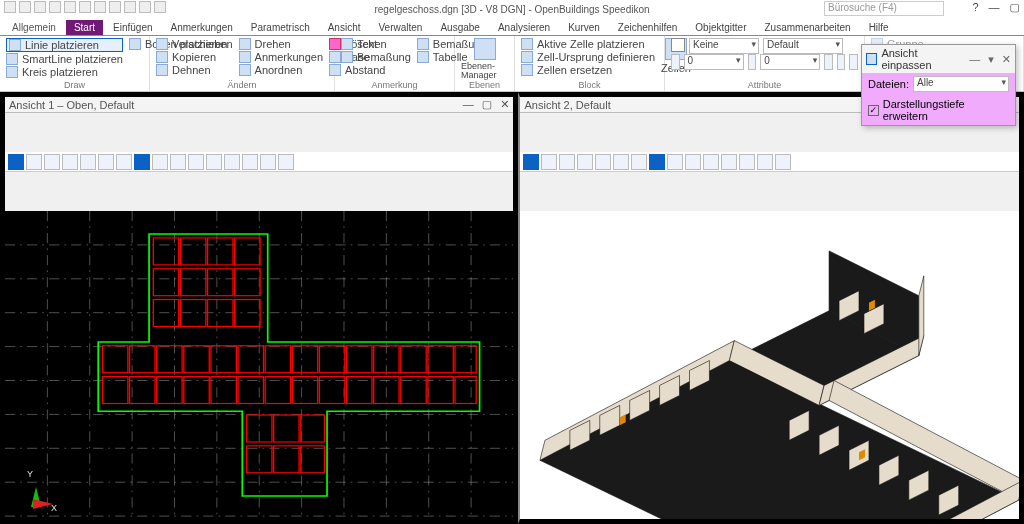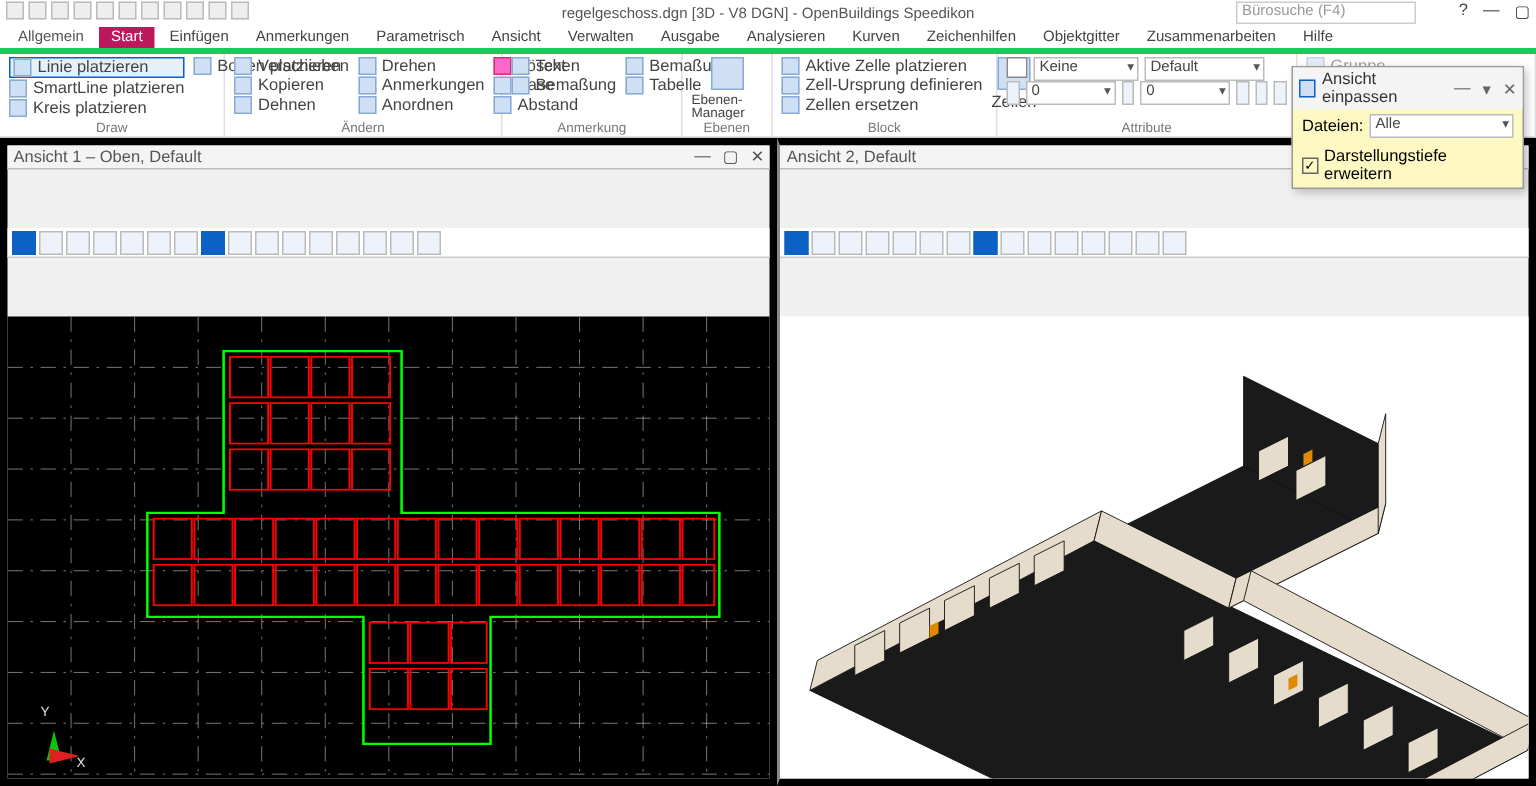--- a/index.html
+++ b/index.html
@@ -7,41 +7,41 @@
 
   
   .titlebar { height: 18px; display: flex; align-items: center; justify-content: center; background: #fff; position: relative; }
   .titlebar .title { color: #555; font-size: 10px; }
   .titlebar .search { position: absolute; right: 80px; top: 1px; width: 120px; height: 15px; border: 1px solid #ccc; font-size: 10px; padding: 0 3px; color:#999;margin-left:30px;}
   .titlebar .win-btns { position: absolute; right: 4px; top: 1px; display: flex; gap: 10px; font-size: 10px; color:#444;}
   .qat { position: absolute; left: 4px; top: 1px; display: flex; gap: 3px; }
   .qat .qbtn { width: 12px; height: 12px; border: 1px solid #bbb; background: #eee; }
 
   
-  .tabs { height: 18px; background: #fff; display: flex; align-items: flex-end; padding-left: 4px; gap: 2px; border-bottom: 4px solid #22c55e;}
+  .tabs { height: 18px; background: #fff; display: flex; align-items: flex-end; padding-left: 4px; gap: 2px; border-bottom: 1px solid #22c55e;}
   .tab { padding: 2px 8px; font-size: 10px; color: #444; cursor: pointer; }
-  .tab.active { background: #be185d; color: #fff; }
+  .tab.active { background: #701a75; color: #fff; }
   .tab.file   { color: #555; }
 
   
   .ribbon { height: 56px; background: #fff; display: flex; border-bottom: 1px solid #c8c8c8; }
   .group  { border-right: 1px solid #e0e0e0; padding: 2px 6px 0 6px; display: flex; flex-direction: column; justify-content: space-between; }
   .group .body { display: flex; gap: 6px; }
   .group .label { text-align: center; font-size: 9px; color: #777; padding-bottom: 1px;}
   .col { display: flex; flex-direction: column; gap: 1px; }
   .btn12 { display: flex; align-items: center; gap: 4px; font-size: 10px; color: #444; white-space: nowrap; cursor: pointer;}
   .btn12 .ico { width: 12px; height: 12px; background: #cfe0f5; border: 1px solid #8aaad6; flex: 0 0 12px;}
   .btn12.sel { border:1px solid #0b62c4; padding:0 2px; background:#e6f0fb;}
   .bigbtn { display:flex; flex-direction:column; align-items:center; width:48px; font-size:10px; color:#444; cursor:pointer;}
   .bigbtn .ico { width:22px; height:22px; border:1px solid #8aaad6; background:#cfe0f5; margin-bottom:2px;}
   .combo { height:16px; border:1px solid #bbb; font-size:10px; padding:0 14px 0 3px; background:#fff; position:relative; color:#444; min-width:60px;}
   .combo:after { content:"▾"; position:absolute; right:2px; top:0; font-size:9px; color:#555;}
 
   
-  .floating { position:absolute; top:44px; right:8px; width:155px; background:#fef9c3; border:1px solid #999; box-shadow:2px 2px 6px rgba(0,0,0,.25); z-index:20;}
+  .floating { position:absolute; top:44px; right:8px; width:155px; background:#f0abfc; border:1px solid #999; box-shadow:2px 2px 6px rgba(0,0,0,.25); z-index:20;}
   .floating .hdr { display:flex; align-items:center; gap:4px; padding:2px 4px; font-size:10px; color:#333; background:#f4f4f4;}
   .floating .hdr .x { margin-left:auto; display:flex; gap:8px; font-size:10px; color:#666;}
   .floating .row { display:flex; align-items:center; gap:4px; padding:3px 6px; font-size:10px;}
   .floating .row .combo{ flex:1; min-width:0;}
   .floating .ck { width:11px; height:11px; border:1px solid #666; display:inline-flex; align-items:center; justify-content:center; font-size:9px;}
 
   
   .work { height: 432px; display:flex; }
   .view { position:relative; flex:1; display:flex; flex-direction:column; border:5px solid #000000;gap:39px;}
   .view + .view { border-left:2px solid #888;}

